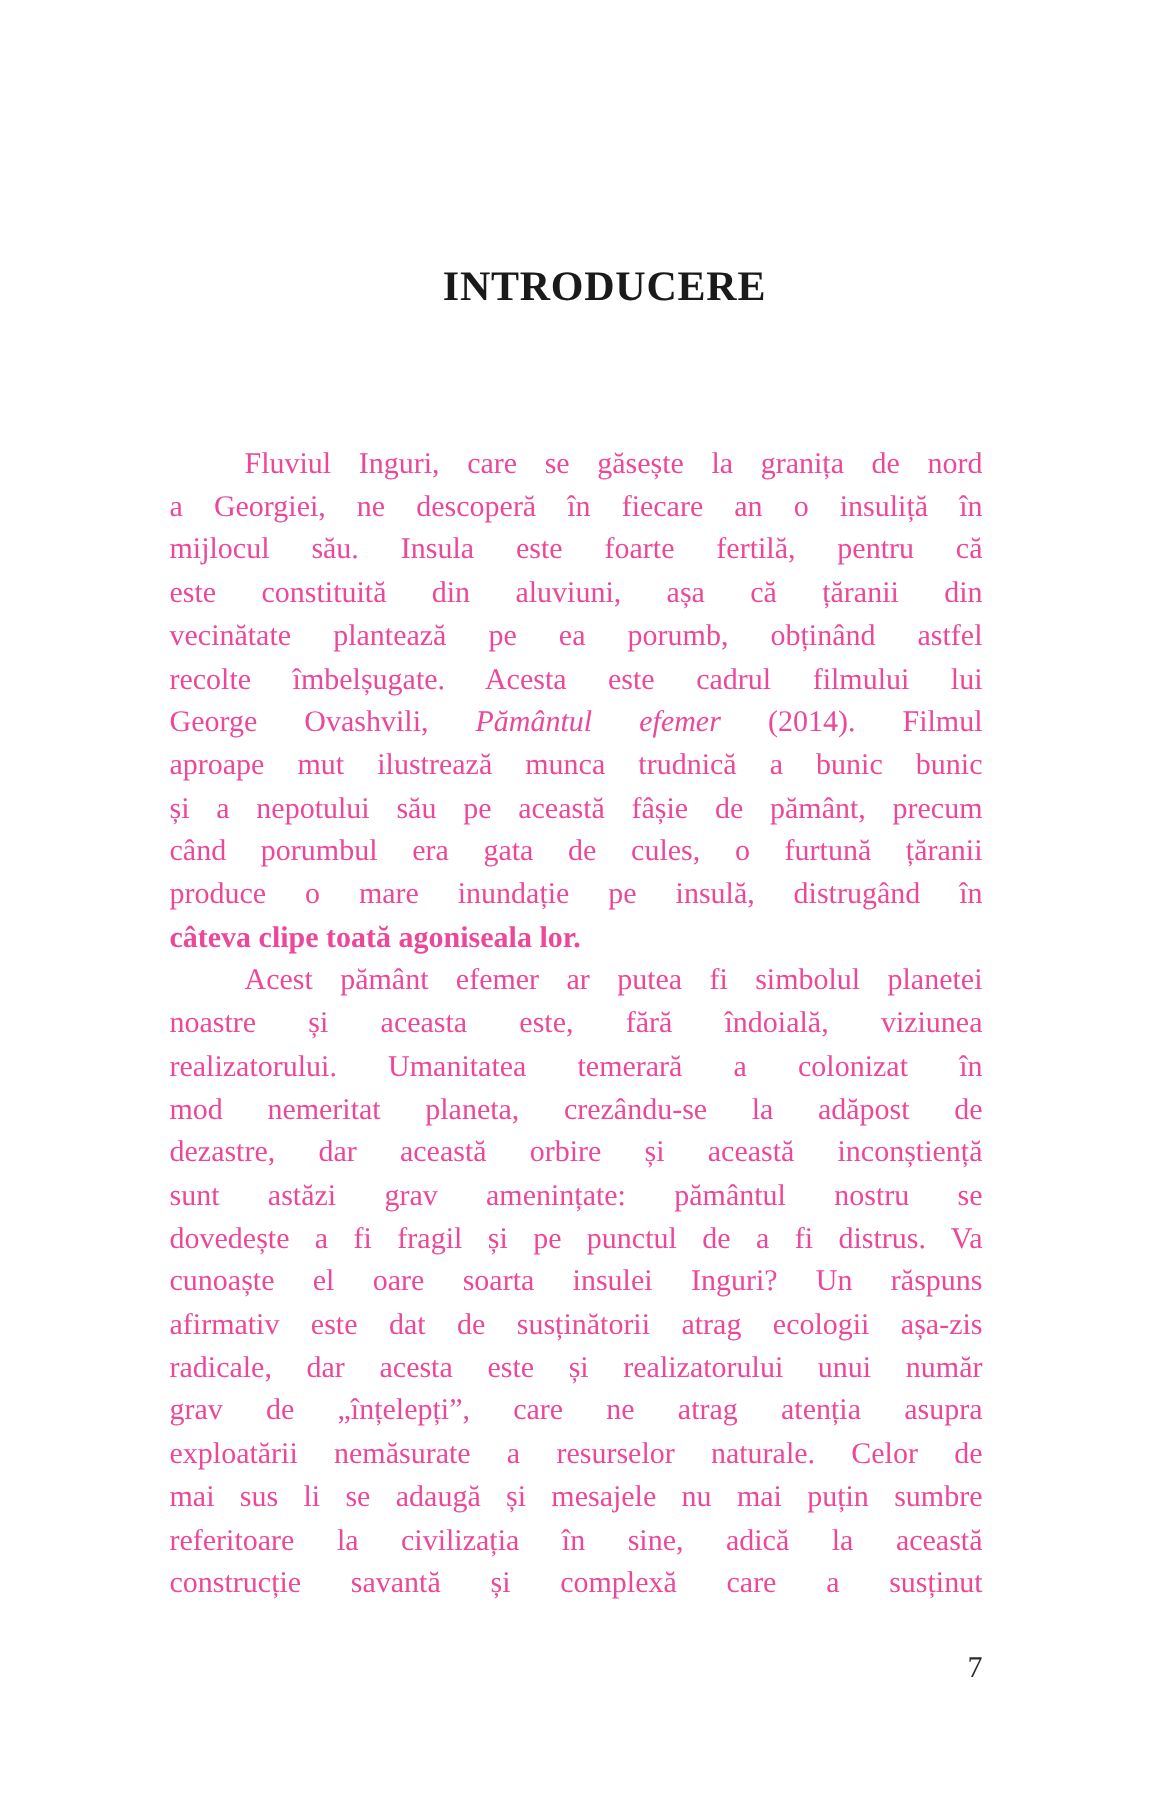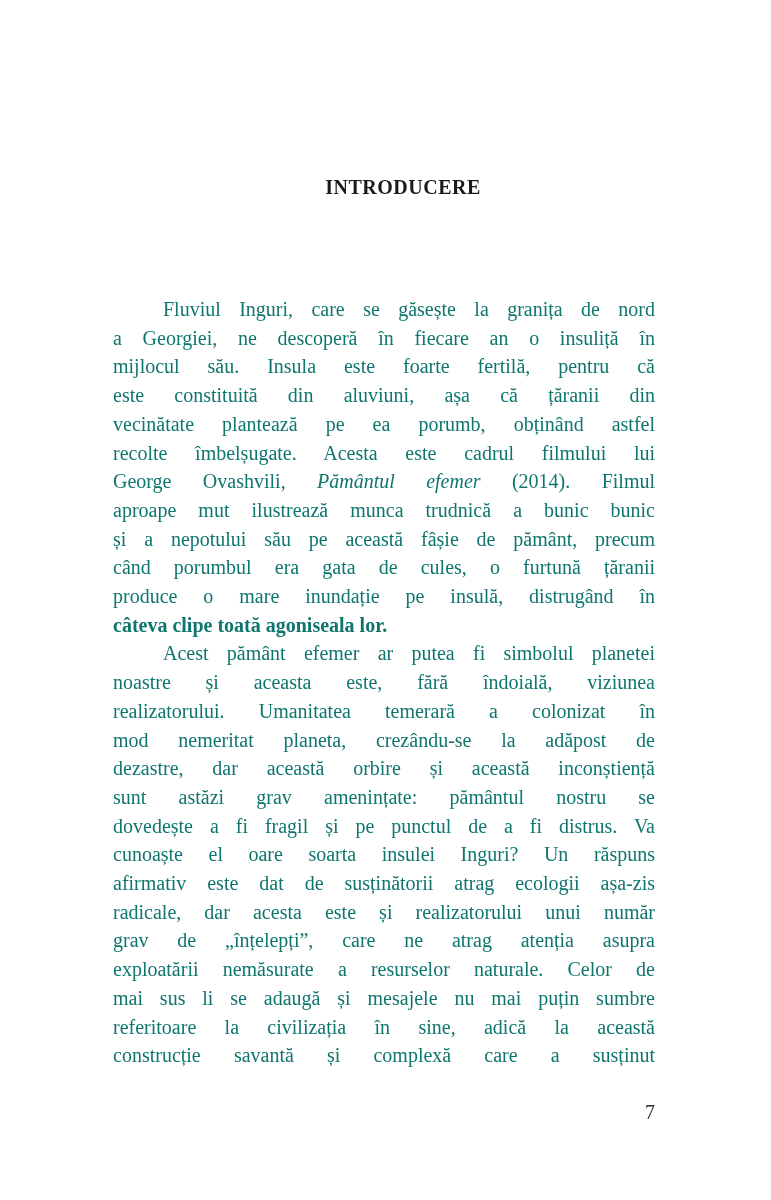--- a/index.html
+++ b/index.html
@@ -17,42 +17,42 @@
     color: #1f1f1f;
   }
   .chapter-title {
     position: absolute;
     left: 132px;
     top: 176px;
     width: 542px;
     margin: 0;
     text-align: center;
     font-family: "Liberation Serif", serif;
-    font-size: 20px;
+    font-size: 28px;
     font-weight: bold;
     letter-spacing: 0.5px;
     color: #1a1a1a;
   }
   .body-text {
     position: absolute;
     left: 113px;
     top: 295px;
     width: 542px;
   }
   .paragraph {
     margin: 0;
     padding: 0;
   }
   .line {
     font-size: 20px;
     line-height: 28.7px;
     text-align: justify;
     text-align-last: justify;
     white-space: normal;
-    color: #0f766e;
+    color: #ec4899;
   }
   .line.first {
     text-indent: 50px;
   }
   .line.last {
     text-align: right;
     text-align-last: left;
     font-weight: bold;
   }
   .line em {

